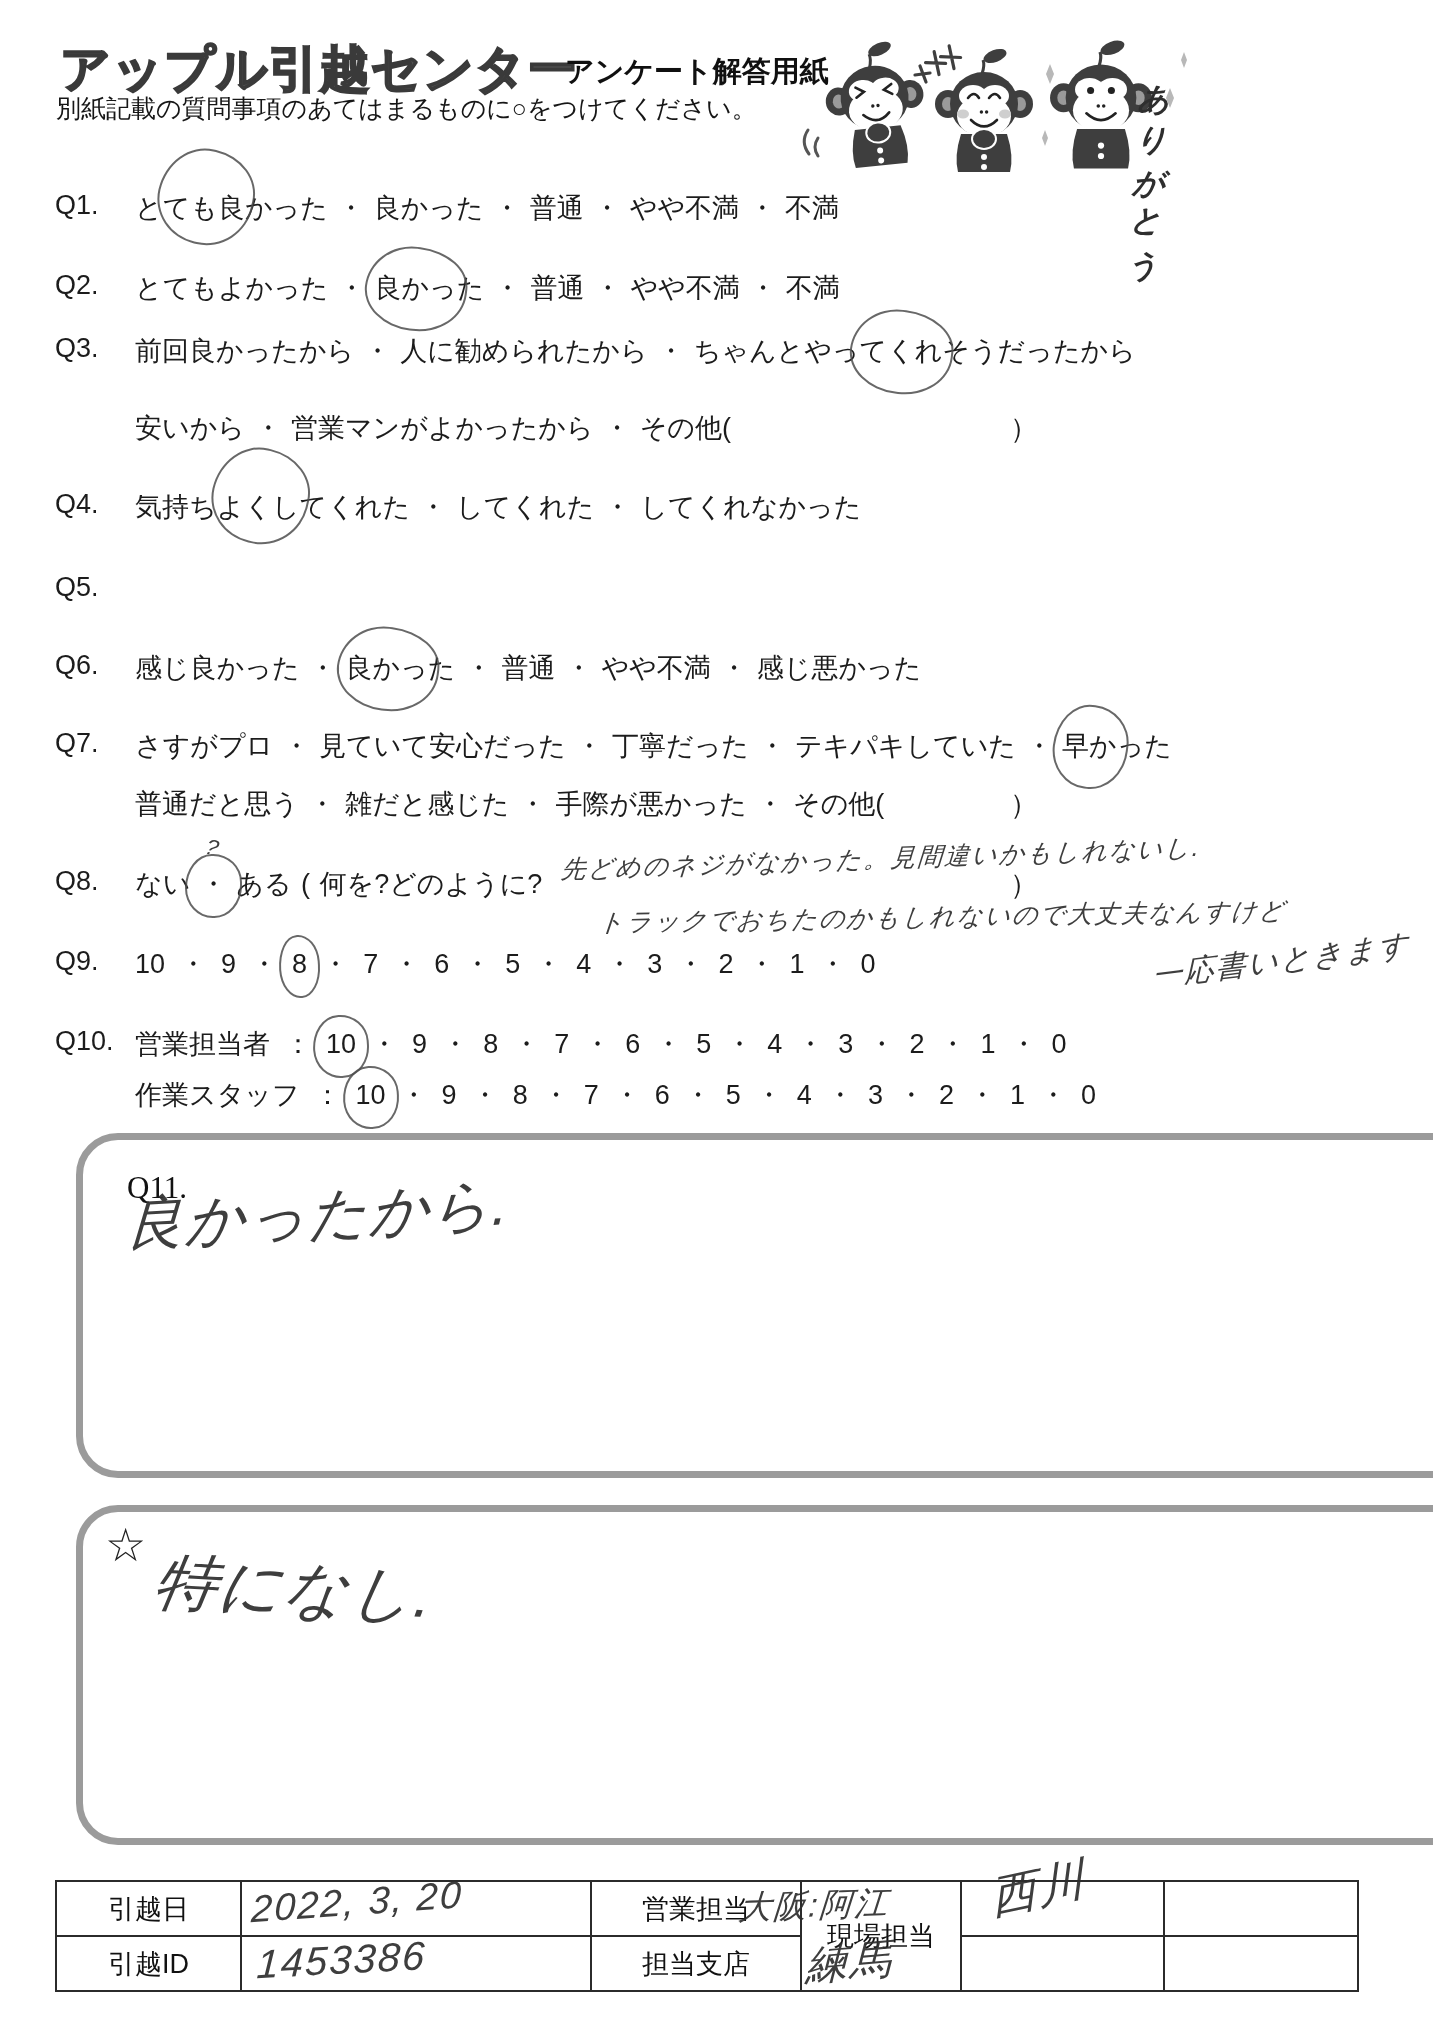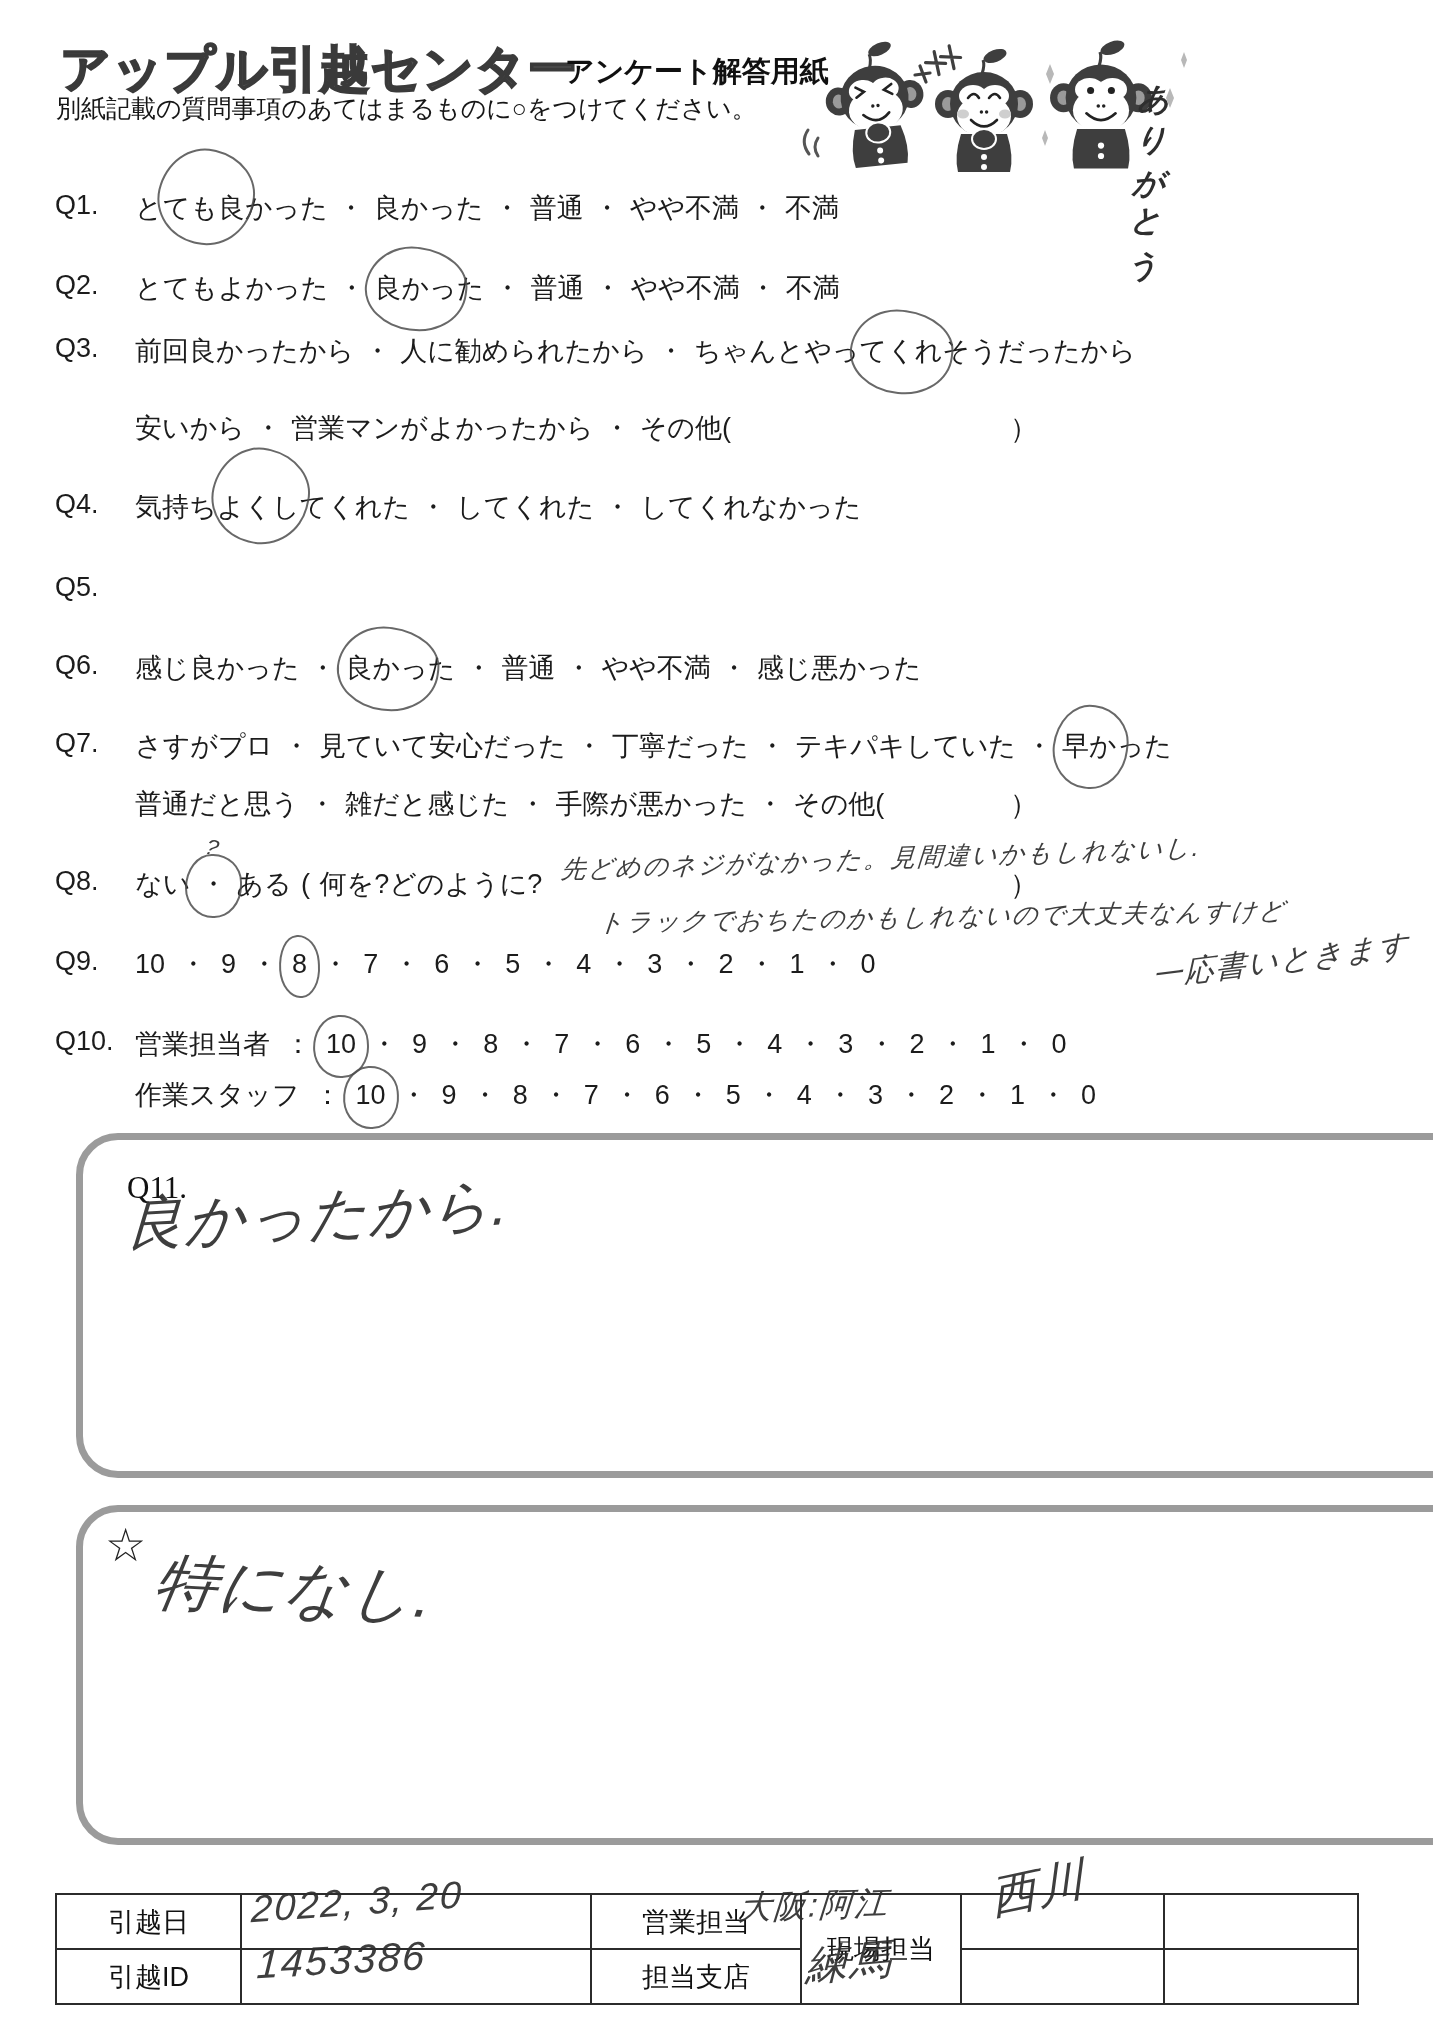--- a/index.html
+++ b/index.html
@@ -45,21 +45,21 @@
   .answer-box{
     position:absolute;left:76px;width:1416px;border:7px solid #9b9b9b;
     border-radius:42px;background:#fff;box-sizing:border-box;
   }
   .box1{top:1133px;height:345px;}
   .box2{top:1505px;height:340px;}
   .q11-label{position:absolute;left:44px;top:30px;font-family:"Liberation Serif",serif;font-size:31px;color:#111;}
   .star{position:absolute;left:22px;top:6px;font-size:46px;color:#222;}
   
   .info-table{left:55px;top:1880px;}
-  .info-table table{border-collapse:collapse;margin-top:13px;}
+  .info-table table{border-collapse:collapse;}
   .info-table td{
     border:2.5px solid #2b2b2b;height:55px;font-size:27px;color:#111;
     text-align:center;vertical-align:middle;padding:0 6px;box-sizing:border-box;
   }
 </style>
 </head>
 <body>
 
 <div class="abs logo">アップル引越センター</div>
 <div class="abs form-title">アンケート解答用紙</div>

